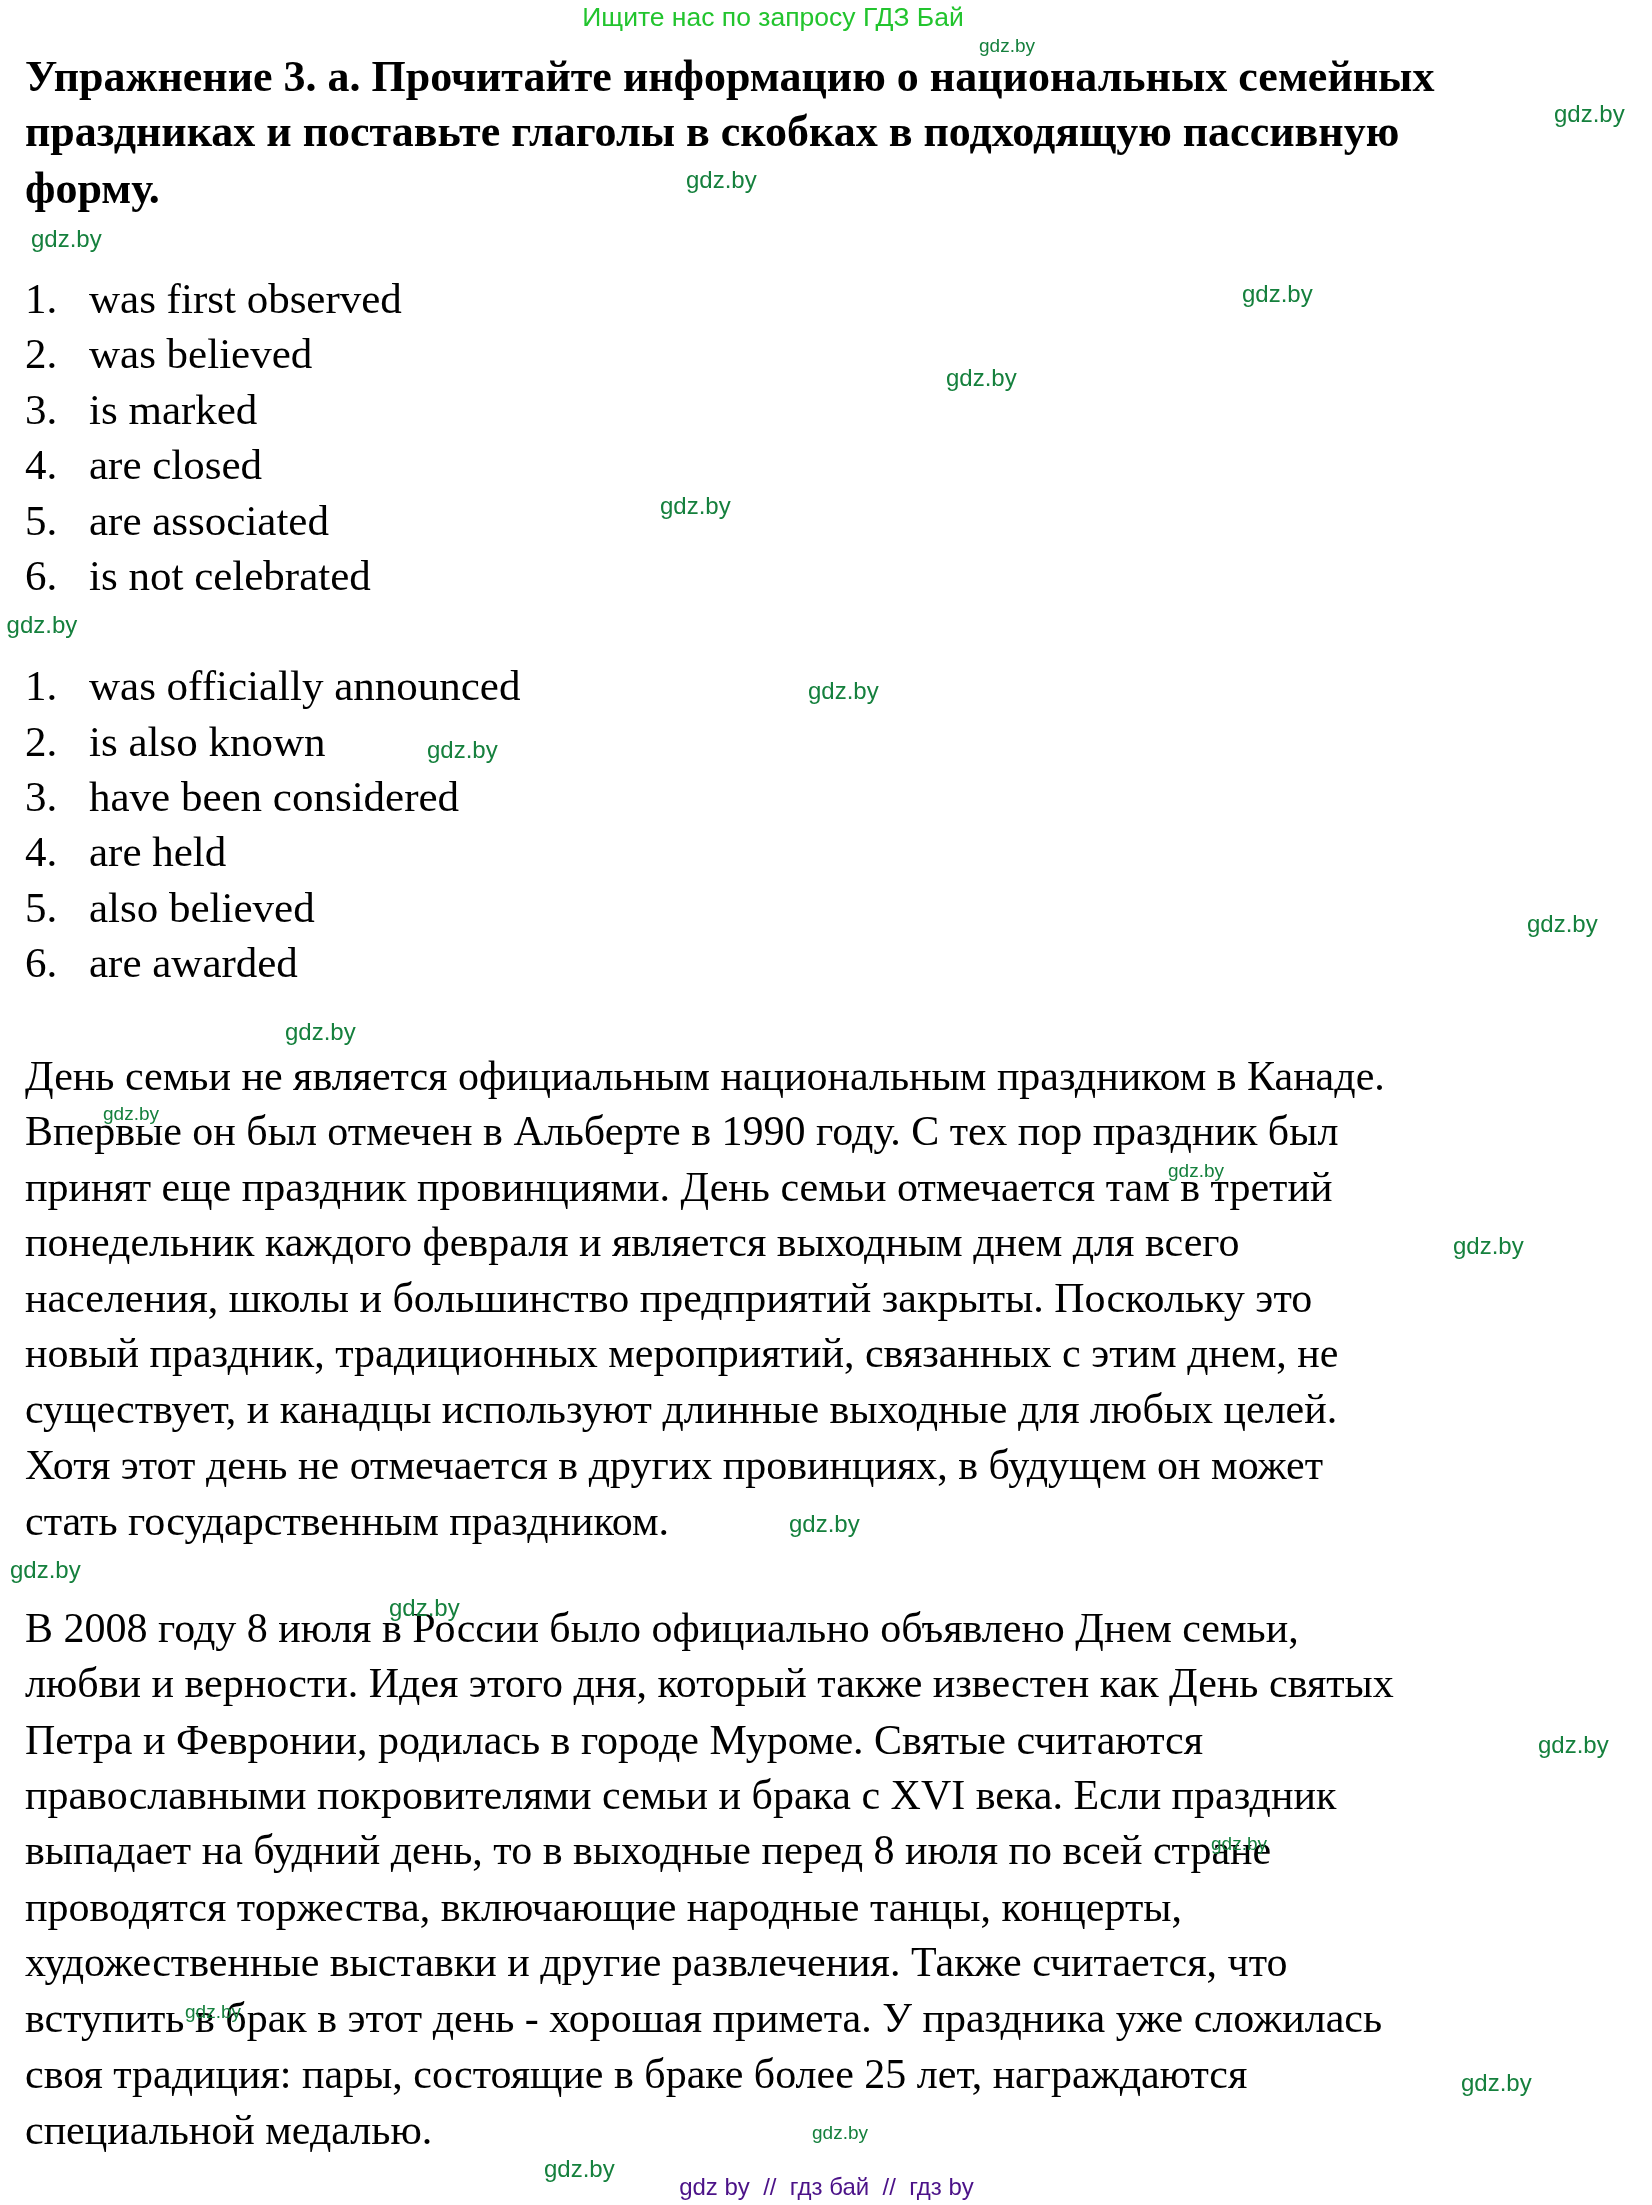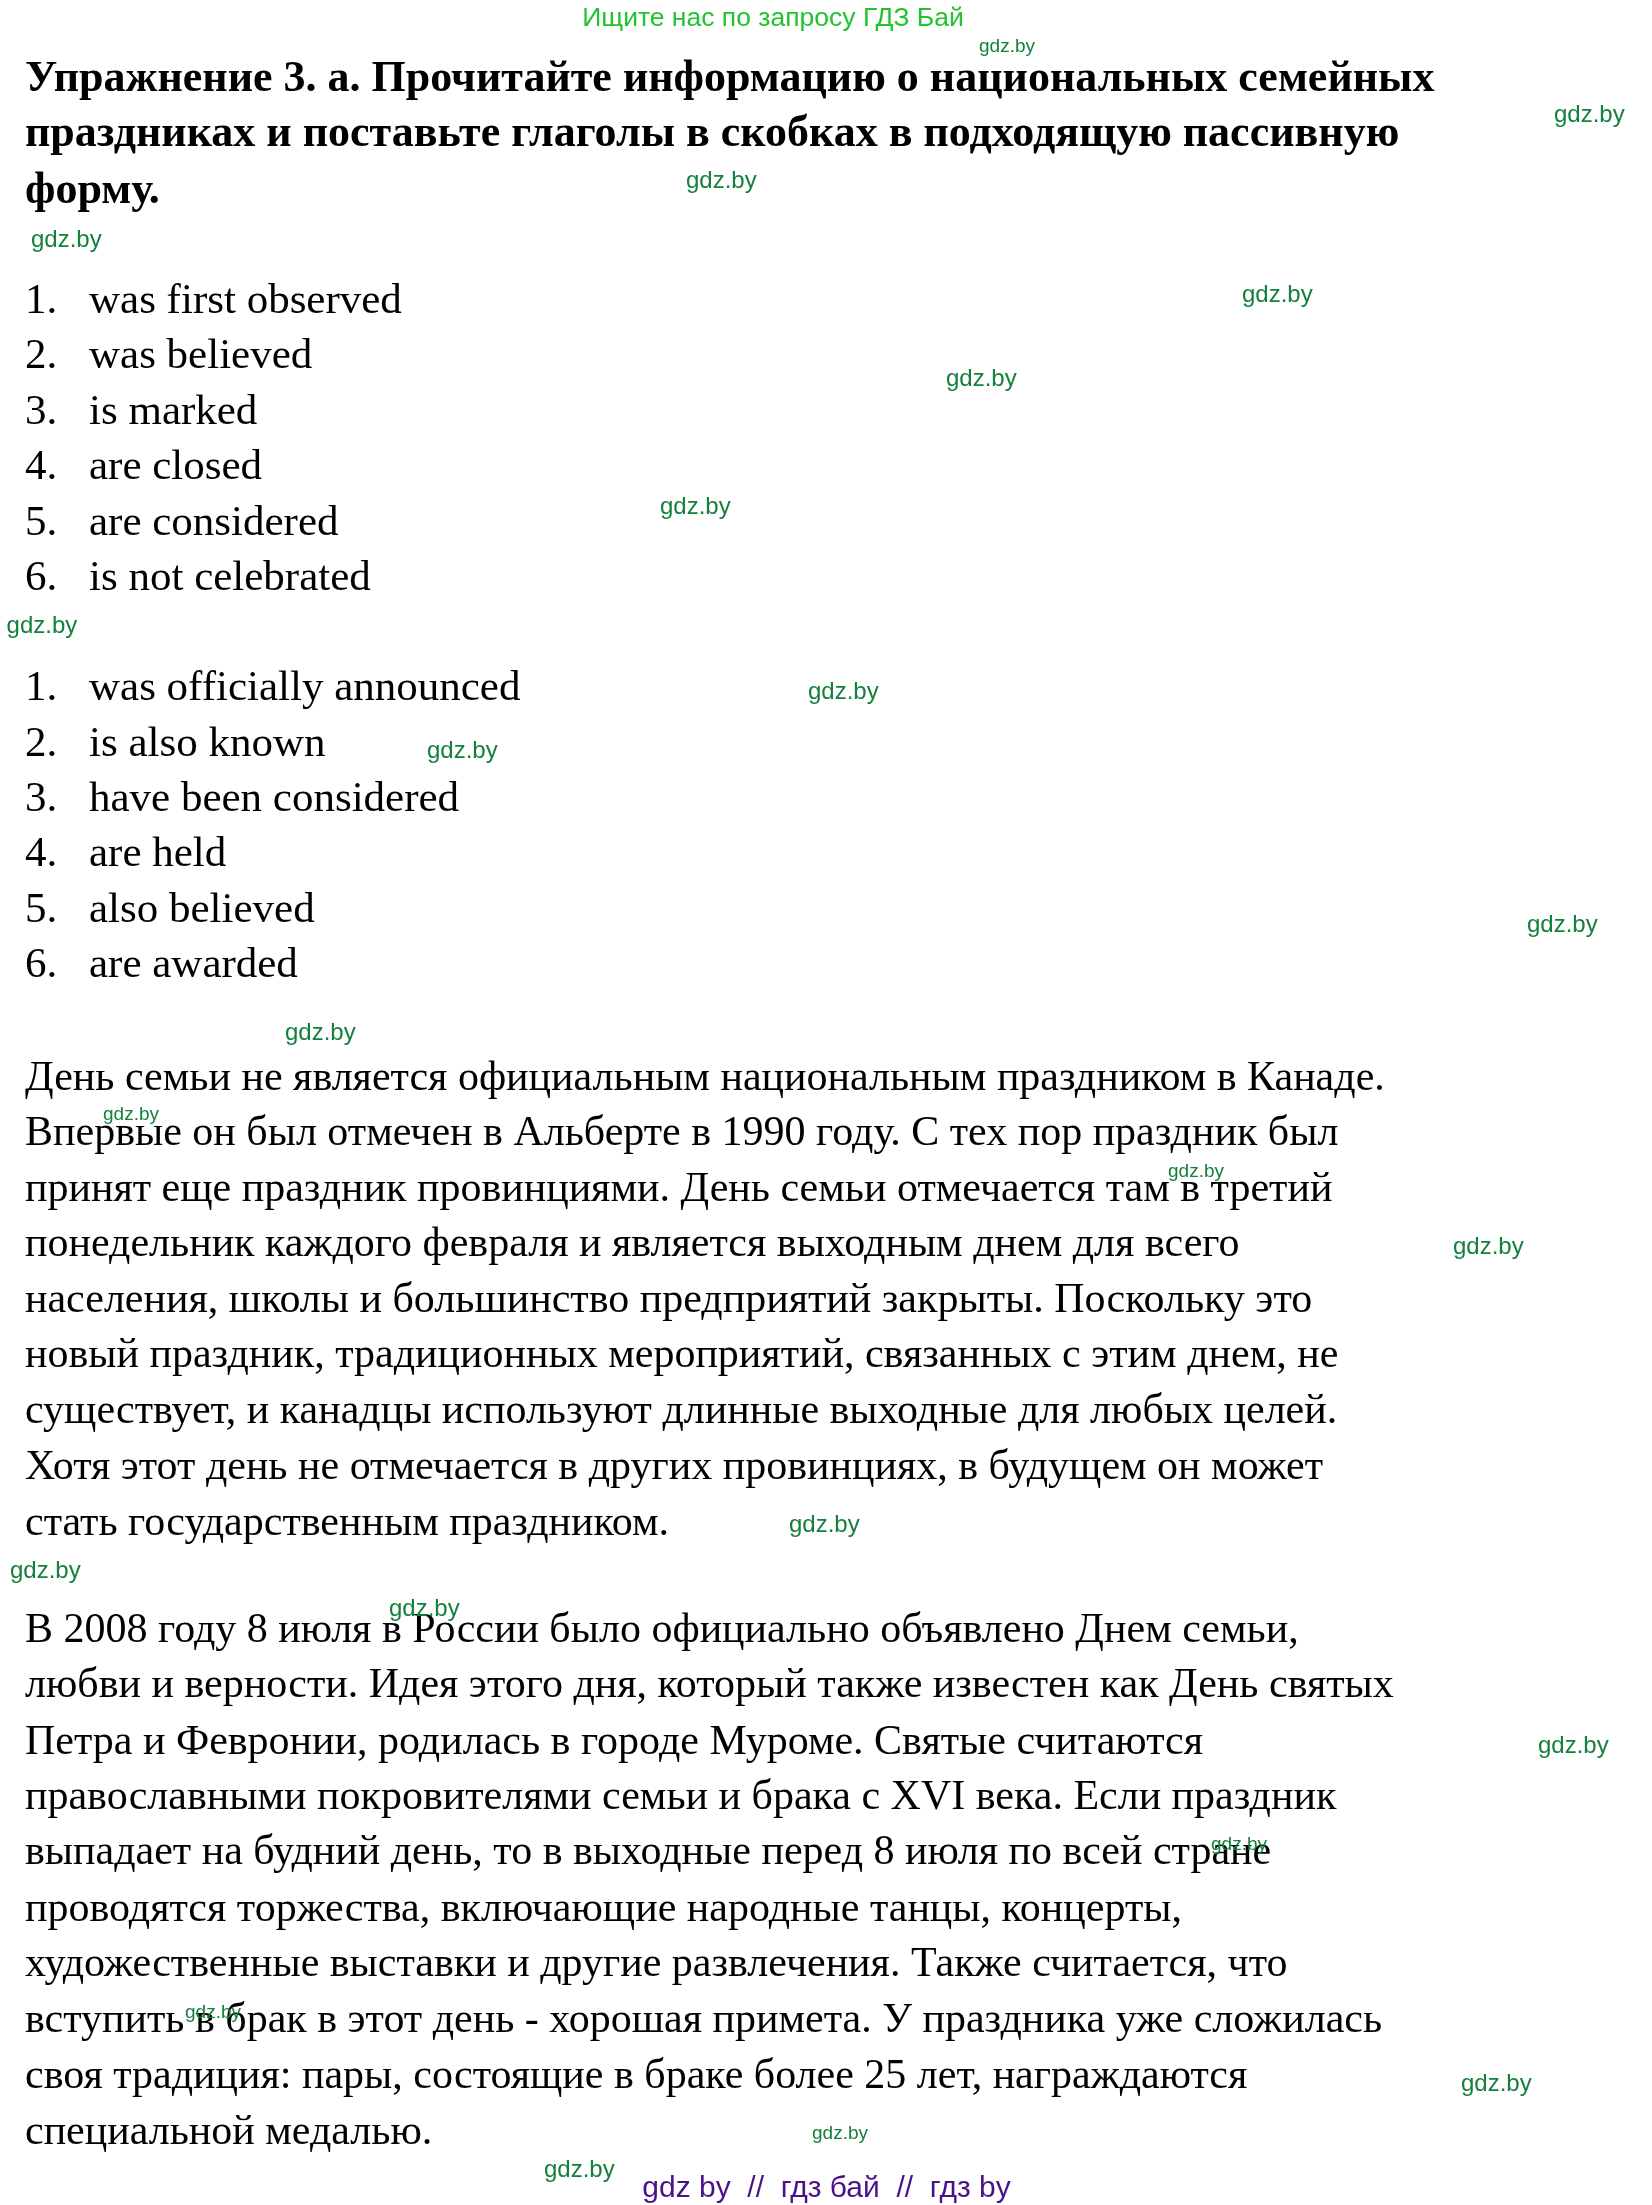--- a/index.html
+++ b/index.html
@@ -5,21 +5,21 @@
   html, body { margin: 0; padding: 0; background: #ffffff; }
   body { width: 1653px; height: 2205px; position: relative; overflow: hidden; }
   .page { position: absolute; left: 0; top: 0; width: 1653px; height: 2205px; background: #fff; }
   .header-link {
     position: absolute; left: 0; width: 1546px; top: 1.7px; text-align: center;
     font-family: "Liberation Sans", "DejaVu Sans", sans-serif; font-size: 26.5px; line-height: 31px;
     color: #22c42e; text-decoration: none; white-space: nowrap;
   }
   .footer-link {
     position: absolute; left: 0; width: 1653px; top: 2170px; text-align: center;
-    font-family: "Liberation Sans", "DejaVu Sans", sans-serif; font-size: 30px; line-height: 33px;
+    font-family: "Liberation Sans", "DejaVu Sans", sans-serif; font-size: 24px; line-height: 33px;
     color: #4b1288; white-space: pre;
   }
   .title-line {
     position: absolute; left: 25px; white-space: nowrap;
     font-family: "Liberation Serif", "DejaVu Serif", serif; font-weight: bold;
     font-size: 44px; line-height: 50px; color: #000;
   }
   .list-row { position: absolute; left: 0; height: 50px; white-space: nowrap;
     font-family: "Liberation Serif", "DejaVu Serif", serif; font-size: 43px; line-height: 50px; color: #000; }
   .list-num { position: absolute; left: 25px; top: 0; }
@@ -57,21 +57,21 @@
     <div class="list-row" style="top:385px;">
       <span class="list-num">3.</span>
       <span class="list-text">is marked</span>
     </div>
     <div class="list-row" style="top:440px;">
       <span class="list-num">4.</span>
       <span class="list-text">are closed</span>
     </div>
     <div class="list-row" style="top:496px;">
       <span class="list-num">5.</span>
-      <span class="list-text">are considered</span>
+      <span class="list-text">are associated</span>
     </div>
     <div class="list-row" style="top:551px;">
       <span class="list-num">6.</span>
       <span class="list-text">is not celebrated</span>
     </div>
   </div>
 
   <div>
     <div class="list-row" style="top:661px;">
       <span class="list-num">1.</span>

